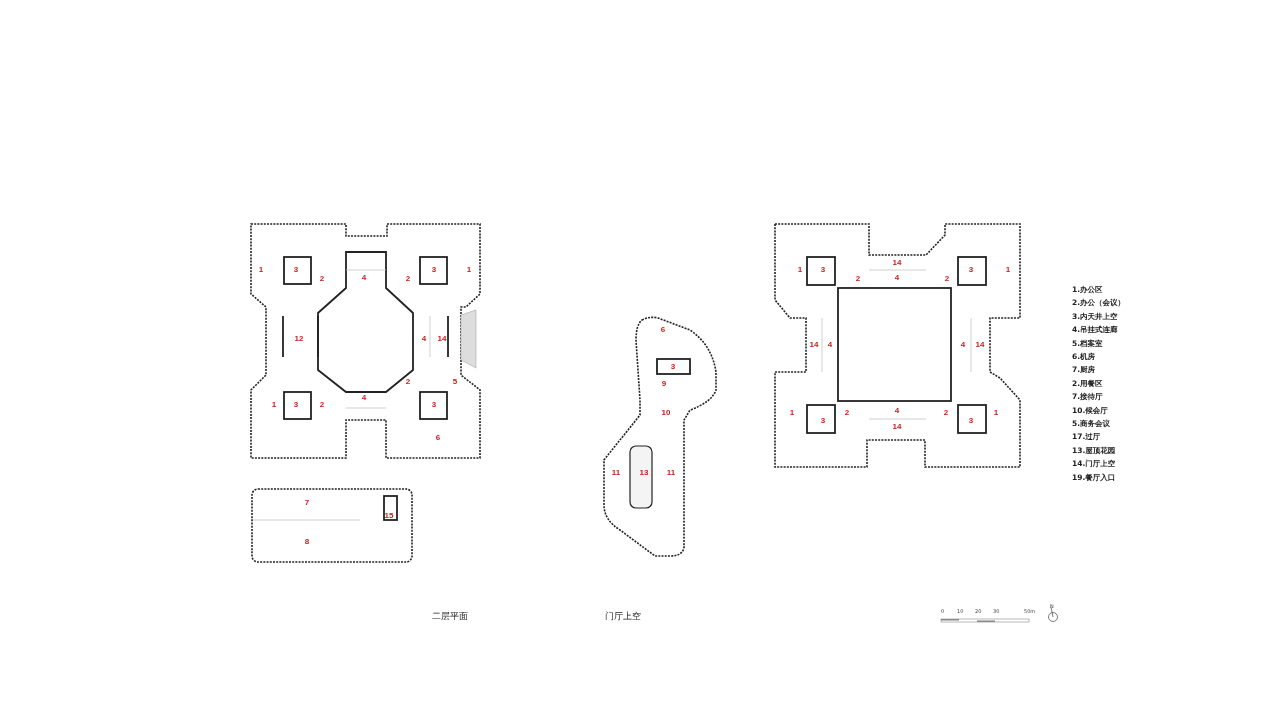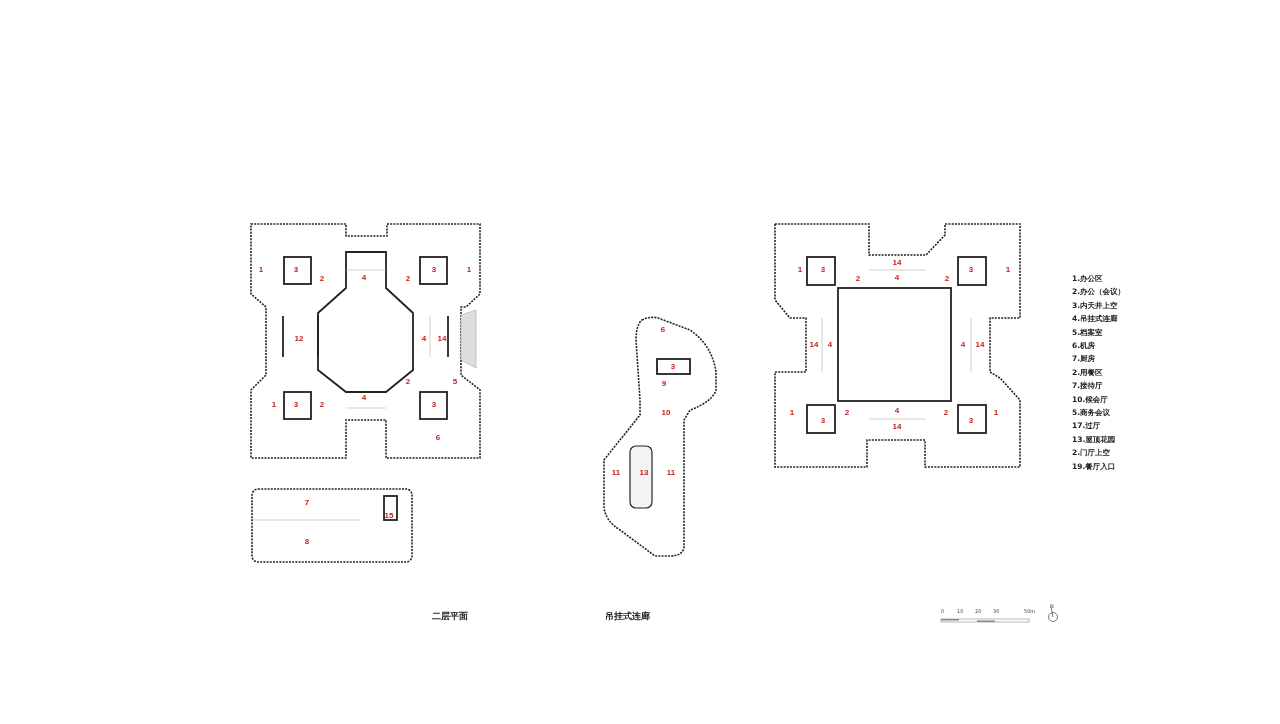--- a/index.html
+++ b/index.html
@@ -2,22 +2,22 @@
 <html><head>
 <meta charset="utf-8">
 <style>
   html,body{margin:0;padding:0;background:#fff;}
   body{width:1280px;height:724px;position:relative;overflow:hidden;font-family:"DejaVu Sans",sans-serif;}
   svg{position:absolute;left:0;top:0;}
   .lbl{font-family:"Liberation Sans",sans-serif;font-size:8px;font-weight:bold;fill:#c8201e;text-anchor:middle;dominant-baseline:middle;}
   .wall{fill:#fff;stroke:#222;stroke-width:1.6;}
   .thin{fill:none;stroke:#bbb;stroke-width:0.7;}
   .heavy{fill:none;stroke:#222;stroke-width:1.8;}
-  .caption{position:absolute;font-family:"DejaVu Sans",sans-serif;font-size:9px;font-weight:bold;color:#222;}
-  .legend{position:absolute;left:1072px;top:272px;font-family:"DejaVu Sans",sans-serif;font-size:7.5px;font-weight:bold;color:#222;line-height:13.4px;}
+  .caption{position:absolute;font-family:"DejaVu Sans",sans-serif;font-size:9px;font-weight:normal;color:#222;}
+  .legend{position:absolute;left:1072px;top:283px;font-family:"DejaVu Sans",sans-serif;font-size:7.5px;font-weight:bold;color:#222;line-height:13.4px;}
   .legend div{white-space:nowrap;}
   .scale-text{font-family:"DejaVu Sans",sans-serif;font-size:5px;fill:#444;}
 </style>
 </head>
 <body>
 
 <svg width="1280" height="724" viewBox="0 0 1280 724">
 
   <g>
     <path class="wall" d="M251,224 H346 V236 H387 V224 H480 V294 L466,307 H461 V375 L480,390 V458 H386 V420 H346 V458 H251 V390 L266,375 V307 L251,294 Z" stroke-dasharray="2,1.2"></path>
@@ -122,31 +122,31 @@
     <text class="scale-text" x="1024" y="613">50m</text>
   </g>
   <g>
     <circle cx="1053" cy="617" r="4.5" fill="none" stroke="#444" stroke-width="0.7"></circle>
     <line x1="1053" y1="617" x2="1051" y2="607" stroke="#444" stroke-width="0.7"></line>
     <text class="scale-text" x="1050" y="608">N</text>
   </g>
 </svg>
 
 <div class="caption" style="left:432px;top:610px;">二层平面</div>
-<div class="caption" style="left:605px;top:610px;">吊挂式连廊</div>
+<div class="caption" style="left:605px;top:610px;">门厅上空</div>
 
 <div class="legend">
   <div>1.办公区</div>
   <div>2.办公（会议）</div>
   <div>3.内天井上空</div>
   <div>4.吊挂式连廊</div>
   <div>5.档案室</div>
   <div>6.机房</div>
   <div>7.厨房</div>
   <div>2.用餐区</div>
   <div>7.接待厅</div>
   <div>10.候会厅</div>
   <div>5.商务会议</div>
   <div>17.过厅</div>
   <div>13.屋顶花园</div>
-  <div>2.门厅上空</div>
+  <div>14.门厅上空</div>
   <div>19.餐厅入口</div>
 </div>
 
 </body></html>

